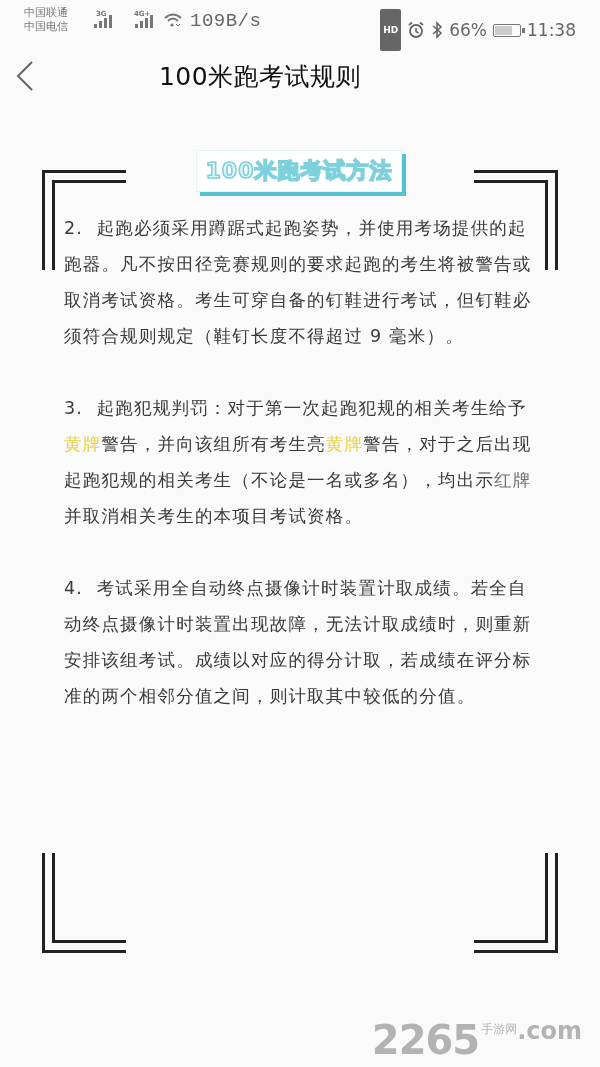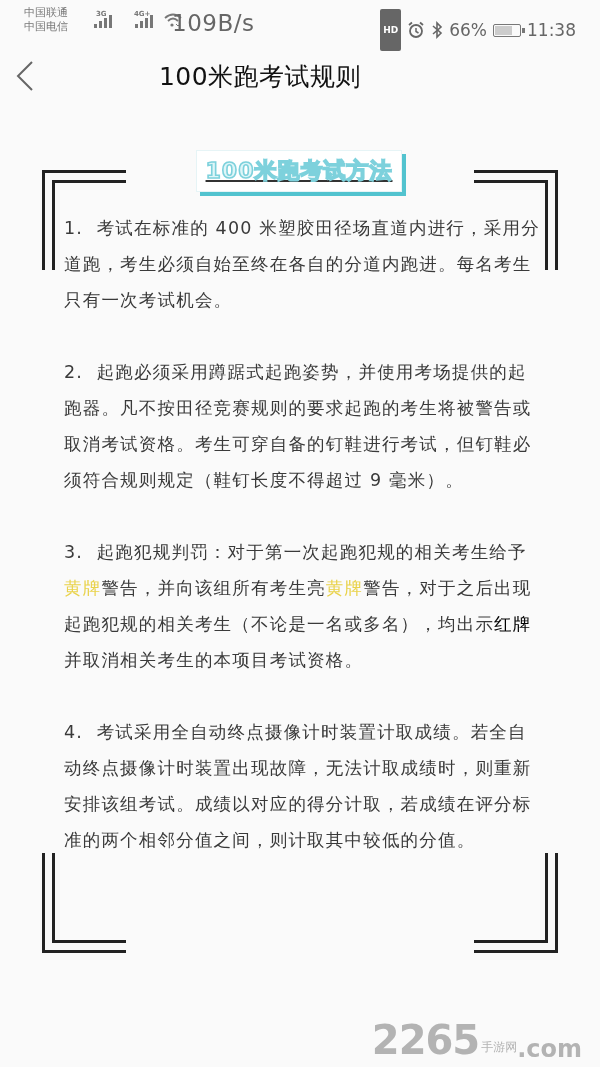--- a/index.html
+++ b/index.html
@@ -7,50 +7,50 @@
   body { position: relative; font-family: "DejaVu Sans", "Liberation Sans", sans-serif; color: #333; }
 
   
   .status-bar { position: absolute; left: 0; top: 0; width: 600px; height: 42px; text-align: center; }
   .carriers { position: absolute; left: 24px; top: 6px; font-size: 11px; line-height: 14px; color: #777; }
   .signals { position: absolute; left: 80px; top: 10px; display: flex; align-items: flex-end; gap: 6px; }
   .sig { display: flex; align-items: flex-end; gap: 2px; position: relative; padding-left: 14px; height: 18px; }
   .sig .tag { position: absolute; left: 0; top: 0; font-size: 7px; font-weight: bold; color: #777; margin-left: 16px; }
   .sig i { display: block; width: 3px; background: #777; }
   .wifi { width: 20px; height: 16px; position: relative; margin-left: 4px; }
-  .speed { position: absolute; left: 172px; top: 10px; font-size: 23px; color: #666; letter-spacing: 0.5px; }
+  .speed { position: absolute; left: 190px; top: 10px; font-size: 19px; color: #666; letter-spacing: 0.5px; font-family: Liberation Mono, monospace; }
   .status-right { position: absolute; right: 24px; top: 9px; display: flex; align-items: center; gap: 6px; color: #666; font-size: 17px; }
   .hd { background: #666; color: #fff; font-size: 9px; font-weight: bold; padding: 16px 3px; border-radius: 2px; }
   .battery { width: 28px; height: 13px; border: 1.5px solid #777; border-radius: 2px; position: relative; }
   .battery::after { content: ""; position: absolute; right: -5px; top: 3px; width: 3px; height: 5px; background: #777; }
   .battery .fill { position: absolute; left: 1px; top: 1px; bottom: 1px; width: 66%; background: #ccc; }
 
   
   .nav-bar { position: absolute; left: 0; top: 42px; width: 520px; height: 70px; }
   .back { position: absolute; left: 12px; top: 14px; width: 30px; height: 40px; cursor: pointer; }
   .nav-title { position: absolute; left: 0; right: 0; top: 18px; text-align: center; font-size: 25px; color: #111; letter-spacing: 0.5px; }
 
   
   .corner { position: absolute; width: 84px; height: 100px; }
   .corner .o, .corner .i { position: absolute; border-color: #222; border-style: solid; }
 
   
   .badge { position: absolute; left: 196px; top: 150px; width: 206px; height: 42px; background: #fff;
-           box-shadow: 4px 4px 0 #52c3cf; border: 1px solid #e6f4f6; display: flex; align-items: center; justify-content: center; text-decoration: underline; }
+           box-shadow: 4px 4px 0 #52c3cf; border: 1px solid #e6f4f6; display: flex; align-items: center; justify-content: center; }
   .badge span { font-size: 22px; font-weight: bold; color: #dff6f8;
                 -webkit-text-stroke: 1.6px #7dd1dc; letter-spacing: 1px; }
 
   
   .content { position: absolute; left: 64px; top: 210px; width: 478px; font-size: 17.5px; line-height: 36px; color: #3a3a3a; letter-spacing: 1.2px; }
   .para { margin-bottom: 36px; white-space: normal; }
   .yellow { color: #e9d24a; }
-  .red { color: #000000; }
+  .red { color: #737373; }
 
   
-  .watermark { position: absolute; right: 18px; top: 1022px; display: flex; align-items: flex-end; color: #b3b3b3; }
+  .watermark { position: absolute; right: 18px; top: 1022px; display: flex; color: #b3b3b3; }
   .wm-num { font-size: 40px; font-weight: bold; font-family: "DejaVu Sans", sans-serif; letter-spacing: -1px; line-height: 36px; }
   .wm-side { display: flex; flex-direction: row; margin-left: 2px; }
   .wm-cn { font-size: 12px; line-height: 14px; }
   .wm-com { font-size: 24px; font-weight: bold; line-height: 18px; }
 </style>
 </head>
 <body>
 
 <div class="status-bar">
   <div class="carriers">
@@ -121,24 +121,20 @@
   <div class="o" style="right:0;bottom:0;width:84px;height:100px;border-width:0 3px 3px 0;"></div>
   <div class="i" style="right:10px;bottom:10px;width:74px;height:90px;border-width:0 3px 3px 0;"></div>
 </div>
 
 <div class="badge">
   <span>100米跑考试方法</span>
 </div>
 
 <div class="content">
   <p class="para">
-    <span>1.</span>&nbsp;
-    <span>考试在标准的 400 米塑胶田径场直道内进行，采用分道跑，考生必须自始至终在各自的分道内跑进。每名考生只有一次考试机会。</span>
-  </p>
-  <p class="para">
     <span>2.</span>&nbsp;
     <span>起跑必须采用蹲踞式起跑姿势，并使用考场提供的起跑器。凡不按田径竞赛规则的要求起跑的考生将被警告或取消考试资格。考生可穿自备的钉鞋进行考试，但钉鞋必须符合规则规定（鞋钉长度不得超过 9 毫米）。</span>
   </p>
   <p class="para">
     <span>3.</span>&nbsp;
     <span>起跑犯规判罚：对于第一次起跑犯规的相关考生给予</span><span class="yellow">黄牌</span><span>警告，并向该组所有考生亮</span><span class="yellow">黄牌</span><span>警告，对于之后出现起跑犯规的相关考生（不论是一名或多名），均出示</span><span class="red">红牌</span><span>并取消相关考生的本项目考试资格。</span>
   </p>
   <p class="para">
     <span>4.</span>&nbsp;
     <span>考试采用全自动终点摄像计时装置计取成绩。若全自动终点摄像计时装置出现故障，无法计取成绩时，则重新安排该组考试。成绩以对应的得分计取，若成绩在评分标准的两个相邻分值之间，则计取其中较低的分值。</span>

